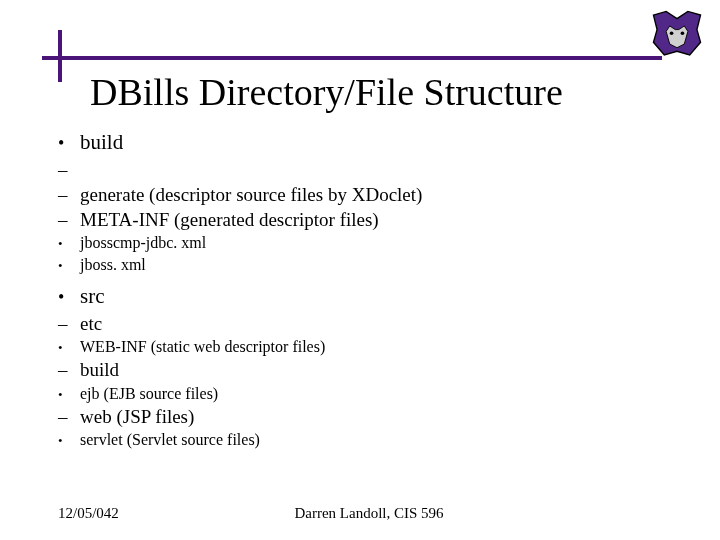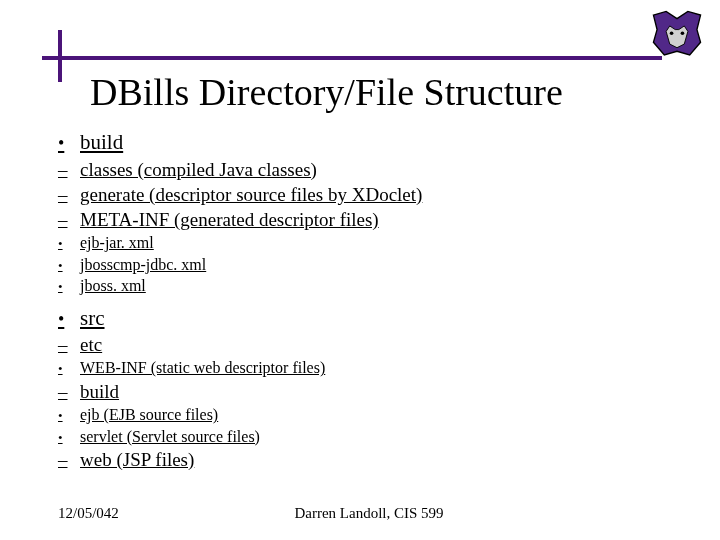--- a/index.html
+++ b/index.html
@@ -53,21 +53,21 @@
     position: absolute;
     top: 128px;
     left: 58px;
     right: 40px;
     font-size: 21px;
     line-height: 1.22;
   }
   .b1 { margin-left: 0; }
   .b2 { margin-left: 40px; font-size: 19px; }
   .b3 { margin-left: 92px; font-size: 16px; }
-  .row { display: flex; align-items: center; margin: 2px 0; text-decoration: underline; }
+  .row { display: flex; align-items: center; margin: 2px 0; }
   .b1 .m { width: 22px; display:inline-block; }
   .b2 .m { width: 22px; display:inline-block; }
   .b3 .m { width: 22px; display:inline-block; }
   .b1 .m::before { content: "•"; font-size: 18px; }
   .b2 .m::before { content: "–"; }
   .b3 .m::before { content: "•"; font-size: 13px; }
   .gap { height: 6px; }
   .footer {
     position: absolute;
     bottom: 18px;
@@ -100,35 +100,30 @@
 
   <div class="content">
 
     <div class="row b1">
         <span class="m"></span>
         <span>build</span>
       </div>
 
     <div class="row b2">
         <span class="m"></span>
-        <span>classes (compiled Java classes)</span>
       </div>
     <div class="row b2">
         <span class="m"></span>
         <span>generate (descriptor source files by XDoclet)</span>
       </div>
     <div class="row b2">
         <span class="m"></span>
         <span>META-INF (generated descriptor files)</span>
       </div>
 
-    <div class="row b3">
-        <span class="m"></span>
-        <span>ejb-jar. xml</span>
-      </div>
     <div class="row b3">
         <span class="m"></span>
         <span>jbosscmp-jdbc. xml</span>
       </div>
     <div class="row b3">
         <span class="m"></span>
         <span>jboss. xml</span>
       </div>
 
     <div class="gap"></div>
@@ -148,31 +143,31 @@
       </div>
 
     <div class="row b2">
         <span class="m"></span>
         <span>build</span>
       </div>
     <div class="row b3">
         <span class="m"></span>
         <span>ejb (EJB source files)</span>
       </div>
+    <div class="row b2">
+        <span class="m"></span>
+        <span>web (JSP files)</span>
+      </div>
+
     <div class="row b3">
         <span class="m"></span>
         <span>servlet (Servlet source files)</span>
-      </div>
-
-    <div class="row b2">
-        <span class="m"></span>
-        <span>web (JSP files)</span>
       </div>
 
   </div>
 
   <div class="footer">
     <span class="left">12/05/04</span>
-    <span class="center">Darren Landoll, CIS 599</span>
+    <span class="center">Darren Landoll, CIS 596</span>
     <span class="right">2</span>
   </div>
 
 </div>
 
 </body></html>

